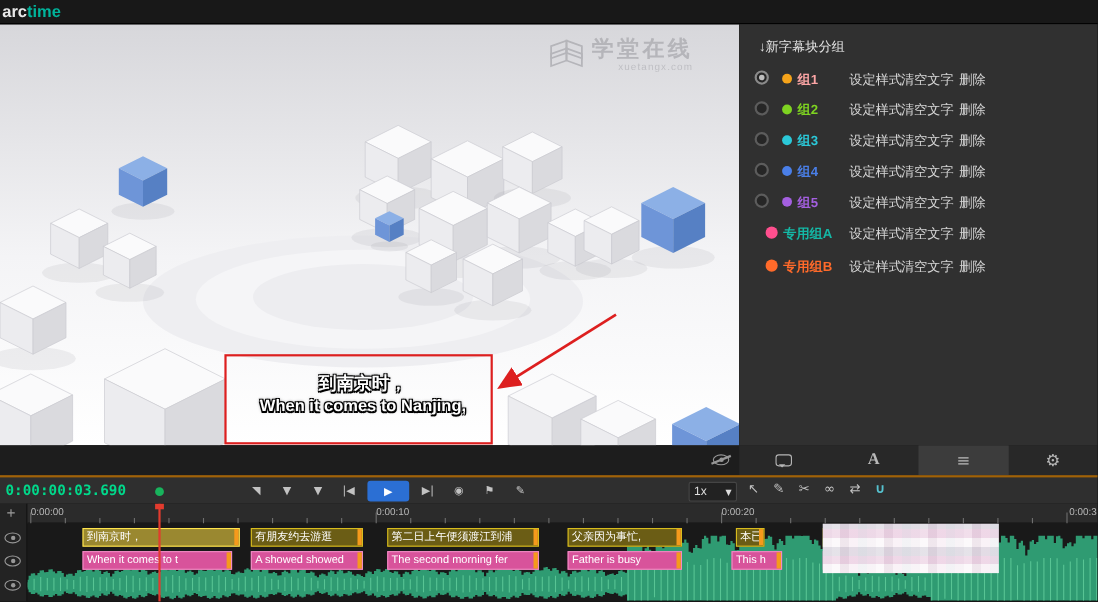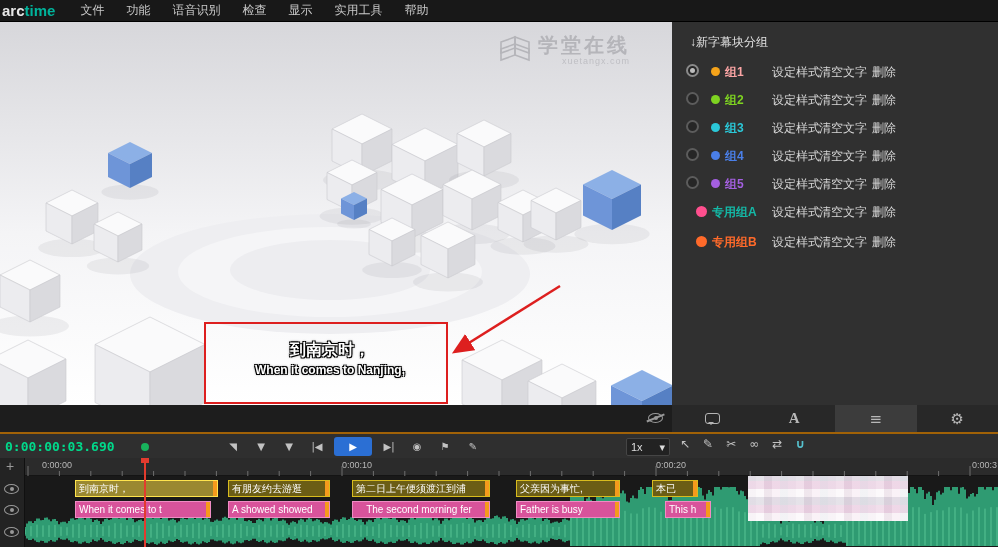--- a/index.html
+++ b/index.html
@@ -18,21 +18,21 @@
   .main{position:absolute;left:0;top:22px;width:900px;height:383px}
   .video{position:absolute;left:0;top:0;width:672px;height:383px;background:#000;overflow:hidden}
   .scene{position:absolute;left:0;top:0}
   .watermark{position:absolute;left:498px;top:12px;display:flex;align-items:flex-start;opacity:.75}
   .wm-icon{margin-right:6px}
   .wm-text1{font-size:20px;font-weight:bold;color:#a9a9ae;letter-spacing:3px;line-height:22px}
   .wm-text2{font-size:9px;color:#b5b5ba;letter-spacing:1px;text-align:right}
   .subtitle{position:absolute;left:0;top:318px;width:660px;text-align:center;z-index:3}
   .sub-zh{font-size:16px;font-weight:bold;color:#fff;line-height:20px;
     text-shadow:-1px -1px 0 #000,1px -1px 0 #000,-1px 1px 0 #000,1px 1px 0 #000,0 0 3px #000}
-  .sub-en{font-size:12px;font-weight:bold;color:#fff;line-height:20px;
+  .sub-en{font-size:15px;font-weight:bold;color:#fff;line-height:20px;
     text-shadow:-1px -1px 0 #000,1px -1px 0 #000,-1px 1px 0 #000,1px 1px 0 #000,0 0 3px #000}
   .annot{position:absolute;left:0;top:0;z-index:4;pointer-events:none}
 
   
   .panel{position:absolute;left:672px;top:0;width:326px;height:383px;background:#303030}
   .panel-header{font-size:12px;color:#e2e2e2;padding:12px 0 6px 18px}
   .grow{position:relative;height:28px}
   .grow.tall{height:30px}
   .radio{position:absolute;left:14px;top:7px;width:13px;height:13px;border-radius:50%;border:2px solid #5c5c5c;background:#262626}
   .radio.sel{border-color:#8a8a8a}
@@ -97,29 +97,20 @@
   .playhead::before{content:"";position:absolute;left:-3px;top:0;width:8px;height:5px;background:#e23b2e}
 </style>
 </head>
 <body>
 
 <div class="page">
 
   <div class="menubar">
     <div class="logo">
       <span class="p1">arc</span><span class="p2">time</span>
-    </div>
-    <div class="menu-items">
-      <span class="menu-item">文件</span>
-      <span class="menu-item">功能</span>
-      <span class="menu-item">语音识别</span>
-      <span class="menu-item">检查</span>
-      <span class="menu-item">显示</span>
-      <span class="menu-item">实用工具</span>
-      <span class="menu-item">帮助</span>
     </div>
   </div>
 
   <div class="main">
 
     <div class="video">
       <svg class="scene" id="scene" width="672" height="383">
         <defs>
           <linearGradient id="bgg" x1="0" y1="0" x2="0" y2="1">
             <stop offset="0" stop-color="#d7d7db"></stop>
@@ -359,39 +350,39 @@
     <div class="gutter">
       <span class="plus">+</span>
       <span class="eye g-eye1"></span>
       <span class="eye g-eye2"></span>
       <span class="eye g-eye3"></span>
     </div>
     <div class="ruler">
       <svg id="ticks" width="973" height="18">
           <path d="M3.0 8V18M34.4 13V18M65.8 13V18M97.2 13V18M128.6 13V18M160.0 13V18M191.4 13V18M222.8 13V18M254.2 13V18M285.6 13V18M317.0 8V18M348.4 13V18M379.8 13V18M411.2 13V18M442.6 13V18M474.0 13V18M505.4 13V18M536.8 13V18M568.2 13V18M599.6 13V18M631.0 8V18M662.4 13V18M693.8 13V18M725.2 13V18M756.6 13V18M788.0 13V18M819.4 13V18M850.8 13V18M882.2 13V18M913.6 13V18M945.0 8V18M976.4 13V18" stroke="#6f6f6f" stroke-width="1" fill="none"></path>
         </svg>
-      <span class="rlabel" style="left: 17px;">0:00:00</span>
+      <span class="rlabel" style="left: 3px;">0:00:00</span>
       <span class="rlabel" style="left: 317px;">0:00:10</span>
       <span class="rlabel" style="left: 631px;">0:00:20</span>
       <span class="rlabel" style="left: 947px;">0:00:3</span>
     </div>
     <div class="tracks">
       <svg class="wave" width="973" height="71">
         <path id="wpath" stroke="#2f9b72" stroke-width="2" fill="none" d="M0 51.0V59.8M2 47.4V62.4M4 45.3V64.1M6 45.2V64.1M8 46.9V62.8M10 44.9V64.4M12 42.6V66.1M14 42.4V66.2M16 44.2V64.8M18 44.0V65.0M20 41.8V66.7M22 41.6V66.8M24 43.6V65.3M26 45.2V64.1M28 43.2V65.6M30 43.0V65.7M32 45.0V64.3M34 48.3V61.8M36 46.3V63.2M38 45.7V63.7M40 45.7V63.7M42 47.3V62.5M44 45.0V64.3M46 42.5V66.1M48 42.2V66.3M50 43.8V65.1M52 43.2V65.6M54 40.8V67.4M56 40.5V67.7M58 42.2V66.3M60 43.5V65.4M62 41.3V67.0M64 41.0V67.3M66 42.8V65.9M68 45.9V63.6M70 43.9V65.1M72 43.4V65.5M74 45.0V64.3M76 48.0V62.0M78 45.6V63.8M80 43.1V65.7M82 42.6V66.0M84 44.1V64.9M86 43.2V65.6M88 40.6V67.5M90 40.1V68.0M92 41.6V66.8M94 42.5V66.1M96 40.1V67.9M98 39.6V68.3M100 41.2V67.1M102 44.0V65.0M104 41.9V66.6M106 41.3V67.0M108 42.9V65.8M110 46.2V63.4M112 45.3V64.0M114 44.1V64.9M116 43.6V65.3M118 45.0V64.2M120 43.9V65.1M122 41.2V67.1M124 40.5V67.7M126 41.8V66.6M128 42.4V66.2M130 39.8V68.1M132 39.1V68.7M134 40.5V67.6M136 43.0V65.7M138 40.7V67.5M140 39.9V68.0M142 41.4V66.9M144 44.6V64.5M146 43.5V65.4M148 42.7V66.0M150 44.0V65.0M152 46.6V63.1M154 45.3V64.0M156 42.5V66.1M158 41.7V66.7M160 42.9V65.8M162 43.2V65.6M164 40.4V67.7M166 39.5V68.4M168 40.7V67.5M170 42.9V65.9M172 40.3V67.8M174 39.4V68.4M176 40.7V67.5M178 43.7V65.2M180 42.4V66.2M182 41.5V66.9M184 42.8V65.9M186 45.8V63.6M188 46.1V63.4M190 44.4V64.7M192 43.5V65.3M194 44.7V64.5M196 44.8V64.4M198 41.8V66.6M200 40.7V67.4M202 41.8V66.6M204 43.6V65.3M206 40.8V67.4M208 39.7V68.2M210 40.9V67.4M212 43.7V65.2M214 42.1V66.5M216 41.0V67.2M218 42.1V66.4M220 45.1V64.2M222 45.2V64.1M224 44.1V64.9M226 45.0V64.3M228 47.1V62.7M230 47.0V62.8M232 44.0V65.0M234 42.7V65.9M236 43.7V65.2M238 45.2V64.1M240 42.2V66.3M242 40.9V67.3M244 41.8V66.6M246 44.4V64.7M248 42.4V66.2M250 41.2V67.1M252 42.1V66.4M254 45.0V64.3M256 44.8V64.4M258 43.6V65.3M260 44.5V64.7M262 47.3V62.5M264 48.8V61.4M266 46.5V63.1M268 45.3V64.1M270 46.1V63.4M272 47.4V62.5M274 44.2V64.8M276 42.7V66.0M278 43.4V65.4M280 45.8V63.7M282 43.5V65.4M284 42.0V66.5M286 42.7V66.0M288 45.2V64.1M290 44.6V64.5M292 43.1V65.7M294 43.7V65.2M296 46.3V63.3M298 47.5V62.4M300 45.9V63.6M302 46.2V63.3M304 47.6V62.3M306 48.5V61.6M308 45.1V64.1M310 43.4V65.5M312 43.8V65.1M314 45.8V63.6M316 43.1V65.7M318 41.2V67.1M320 41.6V66.8M322 43.9V65.1M324 42.9V65.8M326 41.2V67.1M328 41.6V66.8M330 44.1V64.9M332 45.0V64.3M334 43.4V65.5M336 43.6V65.3M338 46.0V63.5M340 48.5V61.6M342 45.6V63.8M344 43.8V65.1M346 44.2V64.9M348 46.1V63.5M350 43.0V65.8M352 41.0V67.3M354 41.2V67.1M356 43.2V65.6M358 41.9V66.5M360 40.0V68.0M362 40.2V67.8M364 42.5V66.2M366 43.1V65.7M368 41.3V67.0M370 41.5V66.9M372 43.8V65.2M374 46.1V63.4M376 44.3V64.7M378 44.2V64.8M380 45.0V64.2M382 46.8V62.9M384 43.5V65.3M386 41.4V66.9M388 41.5V66.9M390 43.3V65.5M392 41.7V66.7M394 39.6V68.3M396 39.6V68.3M398 41.6V66.8M400 41.9V66.6M402 39.9V68.0M404 40.0V68.0M406 42.1V66.4M408 44.2V64.8M410 42.4V66.2M412 42.3V66.3M414 44.3V64.8M416 47.8V62.1M418 44.7V64.5M420 42.5V66.1M422 42.5V66.1M424 44.2V64.8M426 42.4V66.2M428 40.1V68.0M430 39.9V68.1M432 41.7V66.7M434 41.6V66.8M436 39.5V68.4M438 39.3V68.5M440 41.3V67.0M442 43.1V65.7M444 41.1V67.2M446 40.9V67.3M448 42.9V65.8M450 46.4V63.2M452 44.5V64.6M454 44.1V65.0M456 44.2V64.9M458 45.9V63.6M460 43.8V65.2M462 41.3V67.0M464 41.0V67.2M466 42.7V66.0M468 42.3V66.3M470 39.9V68.1M472 39.5V68.4M474 41.3V67.0M476 42.8V65.9M478 40.6V67.5M480 40.3V67.8M482 42.1V66.4M484 45.4V63.9M486 43.4V65.4M488 43.0V65.8M490 44.6V64.5M492 48.0V62.0M494 45.8V63.7M496 43.3V65.5M498 42.9V65.8M500 44.4V64.7M502 43.8V65.2M504 41.2V67.1M506 40.6V67.5M508 42.2V66.4M510 43.3V65.5M512 41.0V67.3M514 40.4V67.7M516 42.1V66.4M518 45.1V64.2M520 43.0V65.8M522 42.4V66.2M524 44.0V65.0M526 47.3V62.5M528 46.6V63.0M530 45.8V63.7M532 45.4V64.0M534 46.8V62.9M536 45.9V63.6M538 43.2V65.6M540 42.5V66.2M542 43.8V65.1M544 44.6V64.5M546 11.0V70.0M548 11.0V70.0M550 12.9V70.0M552 20.3V70.0M554 13.8V70.0M556 11.8V70.0M558 16.0V70.0M560 24.9V70.0M562 22.4V70.0M564 20.1V70.0M566 23.7V70.0M568 31.8V70.0M570 28.8V70.0M572 20.9V70.0M574 18.2V70.0M576 21.3V70.0M578 22.3V70.0M580 14.0V70.0M582 11.0V70.0M584 14.0V70.0M586 20.1V70.0M588 12.6V70.0M590 11.0V70.0M592 12.9V70.0M594 21.0V70.0M596 17.3V70.0M598 14.4V70.0M600 17.4V70.0M602 25.6V70.0M604 26.5V70.0M606 22.1V70.0M608 19.4V70.0M610 22.2V70.0M612 22.6V70.0M614 13.9V70.0M616 11.0V70.0M618 12.9V70.0M620 18.0V70.0M622 11.0V70.0M624 11.0V70.0M626 11.0V70.0M628 16.3V70.0M630 11.8V70.0M632 11.0V70.0M634 11.1V70.0M636 19.1V70.0M638 19.5V70.0M640 15.9V70.0M642 17.9V70.0M644 24.2V70.0M646 24.0V70.0M648 15.1V70.0M650 11.3V70.0M652 13.5V70.0M654 17.8V70.0M656 11.0V70.0M658 11.0V70.0M660 11.0V70.0M662 13.8V70.0M664 11.0V70.0M666 11.0V70.0M668 11.0V70.0M670 14.1V70.0M672 13.8V70.0M674 11.0V70.0M676 11.9V70.0M678 19.4V70.0M680 23.6V70.0M682 17.8V70.0M684 13.9V70.0M686 15.9V70.0M688 19.5V70.0M690 11.0V70.0M692 11.0V70.0M694 11.0V70.0M696 13.6V70.0M698 11.0V70.0M700 11.0V70.0M702 11.0V70.0M704 11.3V70.0M706 11.0V70.0M708 11.0V70.0M710 11.0V70.0M712 14.9V70.0M714 18.6V70.0M716 14.4V70.0M718 15.3V70.0M720 20.0V70.0M722 23.2V70.0M724 13.8V70.0M726 11.0V70.0M728 11.0V70.0M730 15.9V70.0M732 11.0V70.0M734 11.0V70.0M736 39.8V68.2M738 42.1V66.4M740 41.3V67.0M742 39.6V68.3M744 40.1V68.0M746 42.5V66.1M748 43.6V65.3M750 42.0V66.5M752 42.3V66.3M754 44.7V64.5M756 47.4V62.4M758 44.9V64.3M760 43.1V65.6M762 43.5V65.4M764 45.4V63.9M766 42.6V66.1M768 40.6V67.5M770 40.8V67.4M772 42.9V65.8M774 41.8V66.7M776 39.9V68.1M778 40.1V67.9M780 42.4V66.2M782 43.2V65.6M784 41.4V66.9M786 41.6V66.8M788 44.0V65.0M790 46.5V63.1M792 44.8V64.4M794 44.7V64.4M796 45.8V63.6M798 47.7V62.2M800 44.6V64.5M802 42.5V66.1M804 42.6V66.0M806 44.5V64.6M808 43.1V65.7M810 41.0V67.3M812 41.0V67.3M814 43.0V65.7M816 43.5V65.4M818 41.6V66.8M820 41.6V66.8M822 15.7V70.0M824 22.1V70.0M826 17.1V70.0M828 16.9V70.0M830 22.6V70.0M832 32.5V70.0M834 25.2V70.0M836 19.2V70.0M838 19.2V70.0M840 24.1V70.0M842 19.3V70.0M844 12.9V70.0M846 12.3V70.0M848 17.5V70.0M850 17.8V70.0M852 11.7V70.0M854 11.2V70.0M856 16.7V70.0M858 22.0V70.0M860 16.2V70.0M862 15.2V70.0M864 20.3V70.0M866 29.7V70.0M868 24.6V70.0M870 23.0V70.0M872 23.9V70.0M874 28.2V70.0M876 22.4V70.0M878 15.2V70.0M880 13.9V70.0M882 18.1V70.0M884 17.1V70.0M886 11.0V70.0M888 11.0V70.0M890 13.0V70.0M892 17.2V70.0M894 11.0V70.0M896 11.0V70.0M898 14.0V70.0M900 23.1V70.0M902 17.4V70.0M904 15.7V70.0M906 19.9V70.0M908 28.9V70.0M910 23.7V70.0M912 16.3V70.0M914 14.8V70.0M916 18.6V70.0M918 16.7V70.0M920 11.0V70.0M922 11.0V70.0M924 11.0V70.0M926 14.2V70.0M928 11.0V70.0M930 11.0V70.0M932 11.0V70.0M934 17.7V70.0M936 11.4V70.0M938 11.0V70.0M940 13.5V70.0M942 22.4V70.0M944 20.5V70.0M946 17.9V70.0M948 16.9V70.0M950 20.6V70.0M952 18.1V70.0M954 11.0V70.0M956 11.0V70.0M958 11.1V70.0M960 13.4V70.0M962 11.0V70.0M964 11.0V70.0M966 11.0V70.0M968 14.3V70.0M970 11.0V70.0M972 11.0V70.0"></path>
         <path id="wpath2" stroke="#58c494" stroke-width="1" fill="none" d="M0 53.3V58.0M6 50.1V60.3M12 48.6V61.4M18 49.4V60.8M24 49.2V61.0M30 48.9V61.2M36 50.7V59.9M42 51.2V59.5M48 48.4V61.5M54 47.7V62.1M60 49.1V61.0M66 48.7V61.3M72 49.0V61.1M78 50.3V60.2M84 49.5V60.8M90 47.2V62.4M96 47.3V62.3M102 49.4V60.8M108 48.8V61.2M114 49.4V60.8M120 49.4V60.8M126 48.2V61.7M132 46.7V62.8M138 47.6V62.1M144 49.7V60.6M150 49.4V60.8M156 48.6V61.4M162 49.0V61.1M168 47.6V62.1M174 46.9V62.6M180 48.5V61.4M186 50.4V60.1M192 49.2V61.0M198 48.2V61.7M204 49.2V60.9M210 47.7V62.1M216 47.8V62.0M222 50.1V60.3M228 51.1V59.6M234 48.7V61.3M240 48.4V61.5M246 49.6V60.6M252 48.4V61.5M258 49.2V60.9M264 52.0V58.9M270 50.6V60.0M276 48.7V61.3M282 49.1V61.0M288 50.1V60.3M294 49.2V60.9M300 50.5V60.0M306 51.9V59.0M312 49.3V60.9M318 47.9V61.9M324 48.8V61.2M330 49.4V60.8M336 49.2V60.9M342 50.3V60.1M348 50.5V60.0M354 47.9V61.9M360 47.2V62.4M366 48.9V61.2M372 49.3V60.9M378 49.5V60.7M384 49.2V61.0M390 49.0V61.1M396 47.0V62.6M402 47.2V62.4M408 49.5V60.7M414 49.6V60.7M420 48.6V61.4M426 48.5V61.5M432 48.1V61.7M438 46.8V62.7M444 47.8V62.0M450 50.7V59.9M456 49.5V60.7M462 47.9V61.9M468 48.4V61.5M474 47.9V61.9M480 47.4V62.3M486 49.1V61.0M492 51.6V59.2M498 48.8V61.2M504 47.9V61.9M510 49.0V61.1M516 48.3V61.6M522 48.5V61.4M528 50.9V59.7M534 50.9V59.7M540 48.6V61.4M546 31.2V70.0M552 36.4V70.0M558 34.0V70.0M564 36.3V70.0M570 41.0V66.9M576 36.9V69.9M582 31.2V70.0M588 32.1V70.0M594 36.7V70.0M600 34.8V70.0M606 37.4V69.6M612 37.6V69.4M618 32.3V70.0M624 31.2V70.0M630 31.7V70.0M636 35.7V70.0M642 35.0V70.0M648 33.5V70.0M654 35.0V70.0M660 31.2V70.0M666 31.2V70.0M672 32.8V70.0M678 35.9V70.0M684 32.9V70.0M690 31.2V70.0M696 32.7V70.0M702 31.2V70.0M708 31.2V70.0M714 35.4V70.0M720 36.2V70.0M726 31.2V70.0M732 31.2V70.0M738 48.3V61.6M744 47.2V62.4M750 48.3V61.6M756 51.3V59.4M762 49.1V61.0M768 47.5V62.2M774 48.2V61.7M780 48.5V61.4M786 48.1V61.7M792 49.8V60.5M798 51.4V59.3M804 48.6V61.4M810 47.7V62.0M816 49.1V61.0M822 33.8V70.0M828 34.5V70.0M834 39.0V68.3M840 38.4V68.8M846 32.0V70.0M852 31.6V70.0M858 37.3V69.6M864 36.4V70.0M870 37.9V69.2M876 37.5V69.4M882 35.2V70.0M888 31.2V70.0M894 31.2V70.0M900 37.9V69.2M906 36.1V70.0M912 34.2V70.0M918 34.4V70.0M924 31.2V70.0M930 31.2V70.0M936 31.5V70.0M942 37.5V69.4M948 34.5V70.0M954 31.2V70.0M960 32.6V70.0M966 31.2V70.0M972 31.2V70.0"></path>
       </svg>
       <div class="blk zh sel" style="left: 50px; width: 143px;"><span>到南京时，</span></div>
       <div class="blk zh" style="left: 203px; width: 102px;"><span>有朋友约去游逛</span></div>
       <div class="blk zh" style="left: 327px; width: 138px;"><span>第二日上午便须渡江到浦</span></div>
       <div class="blk zh" style="left: 491px; width: 104px;"><span>父亲因为事忙,</span></div>
-      <div class="blk zh" style="left: 627px; width: 46px;"><span>本已</span></div>
+      <div class="blk zh" style="left: 644px; width: 26px;"><span>本已</span></div>
       <div class="blk zh" style="left: 723px; width: 52px;"><span></span></div>
       <div class="blk en" style="left: 50px; width: 136px;"><span>When it comes to t</span></div>
       <div class="blk en" style="left: 203px; width: 102px;"><span>A showed showed </span></div>
-      <div class="blk en" style="left: 327px; width: 138px; text-align: center;"><span>The second morning fer</span></div>
+      <div class="blk en" style="left: 327px; width: 138px;"><span>The second morning fer</span></div>
       <div class="blk en" style="left: 491px; width: 104px;"><span>Father is busy </span></div>
       <div class="blk en" style="left: 640px; width: 46px;"><span>This h</span></div>
       <div class="blk en" style="left: 723px; width: 52px;"><span></span></div>
       <div class="mosaic"></div>
     </div>
     <div class="playhead"></div>
   </div>
 </div>
 
 </body></html>

